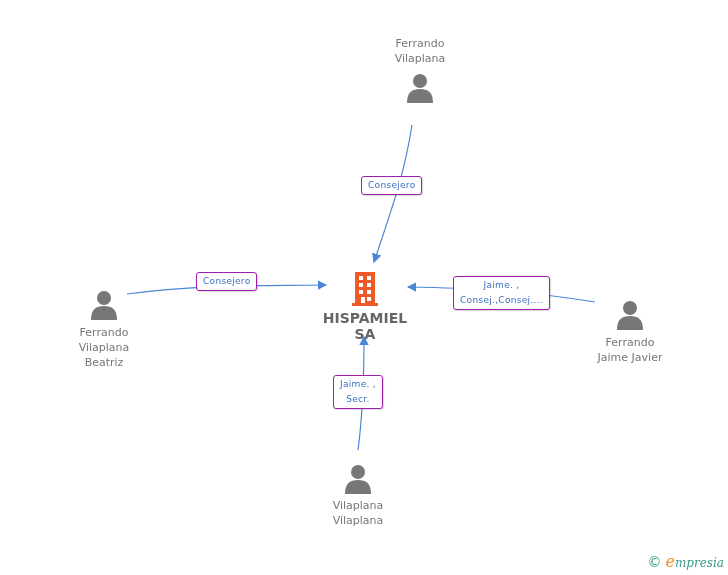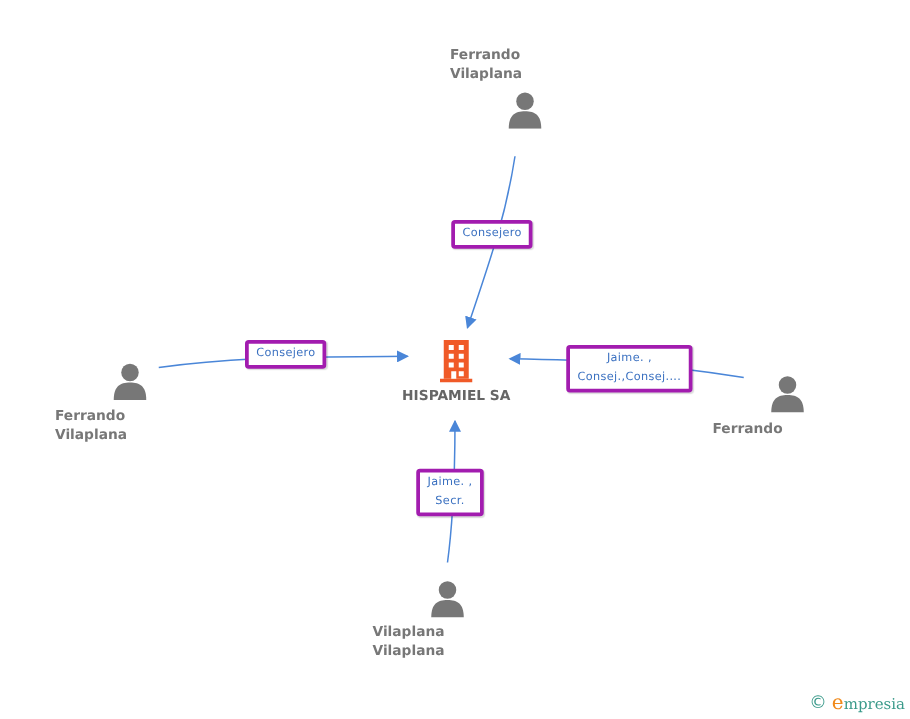--- a/index.html
+++ b/index.html
@@ -1,30 +1,30 @@
 <!DOCTYPE html>
 <html><head>
 <meta charset="utf-8">
 <style>
   html, body { margin: 0; padding: 0; background: #ffffff; }
   body { width: 728px; height: 575px; position: relative; overflow: hidden;
          font-family: "DejaVu Sans", sans-serif; }
   svg.edges { position: absolute; left: 0; top: 0; }
-  .person { position: absolute; width: 120px; text-align: left; font-weight: bold; }
+  .person { position: absolute; width: 120px; text-align: center; }
   .person .name { font-size: 11px; line-height: 15px; color: #777777; }
   .person-icon { display: block; margin: 0 auto; }
-  .edge-label { position: absolute; background: #fff; border: 3px solid #a21caf;
+  .edge-label { position: absolute; background: #fff; border: 1px solid #a21caf;
                 border-radius: 3px; color: #3a70c0; font-size: 9px; line-height: 15px;
                 text-align: center; padding: 1px 6px; box-shadow: 1px 1px 1px rgba(0,0,0,0.15);
                 letter-spacing: 0.3px; }
   .company { position: absolute; left: 310px; top: 272px; width: 110px; text-align: center; }
-  .company .cname { font-size: 11px; font-weight: bold; color: #666666; margin-top: 4px; }
+  .company .cname { font-size: 14px; font-weight: bold; color: #666666; margin-top: 4px; }
   .footer { position: absolute; right: 4px; bottom: 4px; display: flex; align-items: center; gap: 4px; }
   .copy { color: #3a9a8a; font-size: 14px; }
-  .brand { color: #3a9a8a; font-size: 12px; font-family: "DejaVu Serif", serif; }
+  .brand { color: #3a9a8a; font-size: 12px; font-style: italic; font-family: "DejaVu Serif", serif; }
   .brand-e { color: #f08a1c; font-size: 16px; }
 </style>
 </head>
 <body>
 
 <svg class="edges" width="728" height="575">
   <defs>
     <marker id="arr" markerWidth="8" markerHeight="8" refX="7" refY="4" orient="auto">
       <path d="M0,0 L8,4 L0,8 Z" fill="#4a86d8"></path>
     </marker>
@@ -63,29 +63,31 @@
 </div>
 
 <div class="person" style="left:44px;top:290px;">
   <svg class="person-icon" width="28" height="30" viewBox="0 0 28 30">
     <circle cx="14" cy="8" r="7" fill="#777"></circle>
       <path d="M1,30 C1,19 6,16 14,16 C22,16 27,19 27,30 Z" fill="#777"></path>
   </svg>
   <div style="height:5px"></div>
   <div class="name">Ferrando</div>
   <div class="name">Vilaplana</div>
+  <div class="name">Beatriz</div>
 </div>
 
 <div class="person" style="left:570px;top:300px;">
   <svg class="person-icon" width="28" height="30" viewBox="0 0 28 30">
     <circle cx="14" cy="8" r="7" fill="#777"></circle>
       <path d="M1,30 C1,19 6,16 14,16 C22,16 27,19 27,30 Z" fill="#777"></path>
   </svg>
   <div style="height:5px"></div>
   <div class="name">Ferrando</div>
+  <div class="name">Jaime Javier</div>
 </div>
 
 <div class="person" style="left:298px;top:464px;">
   <svg class="person-icon" width="28" height="30" viewBox="0 0 28 30">
     <circle cx="14" cy="8" r="7" fill="#777"></circle>
       <path d="M1,30 C1,19 6,16 14,16 C22,16 27,19 27,30 Z" fill="#777"></path>
   </svg>
   <div style="height:4px"></div>
   <div class="name">Vilaplana</div>
   <div class="name">Vilaplana</div>

